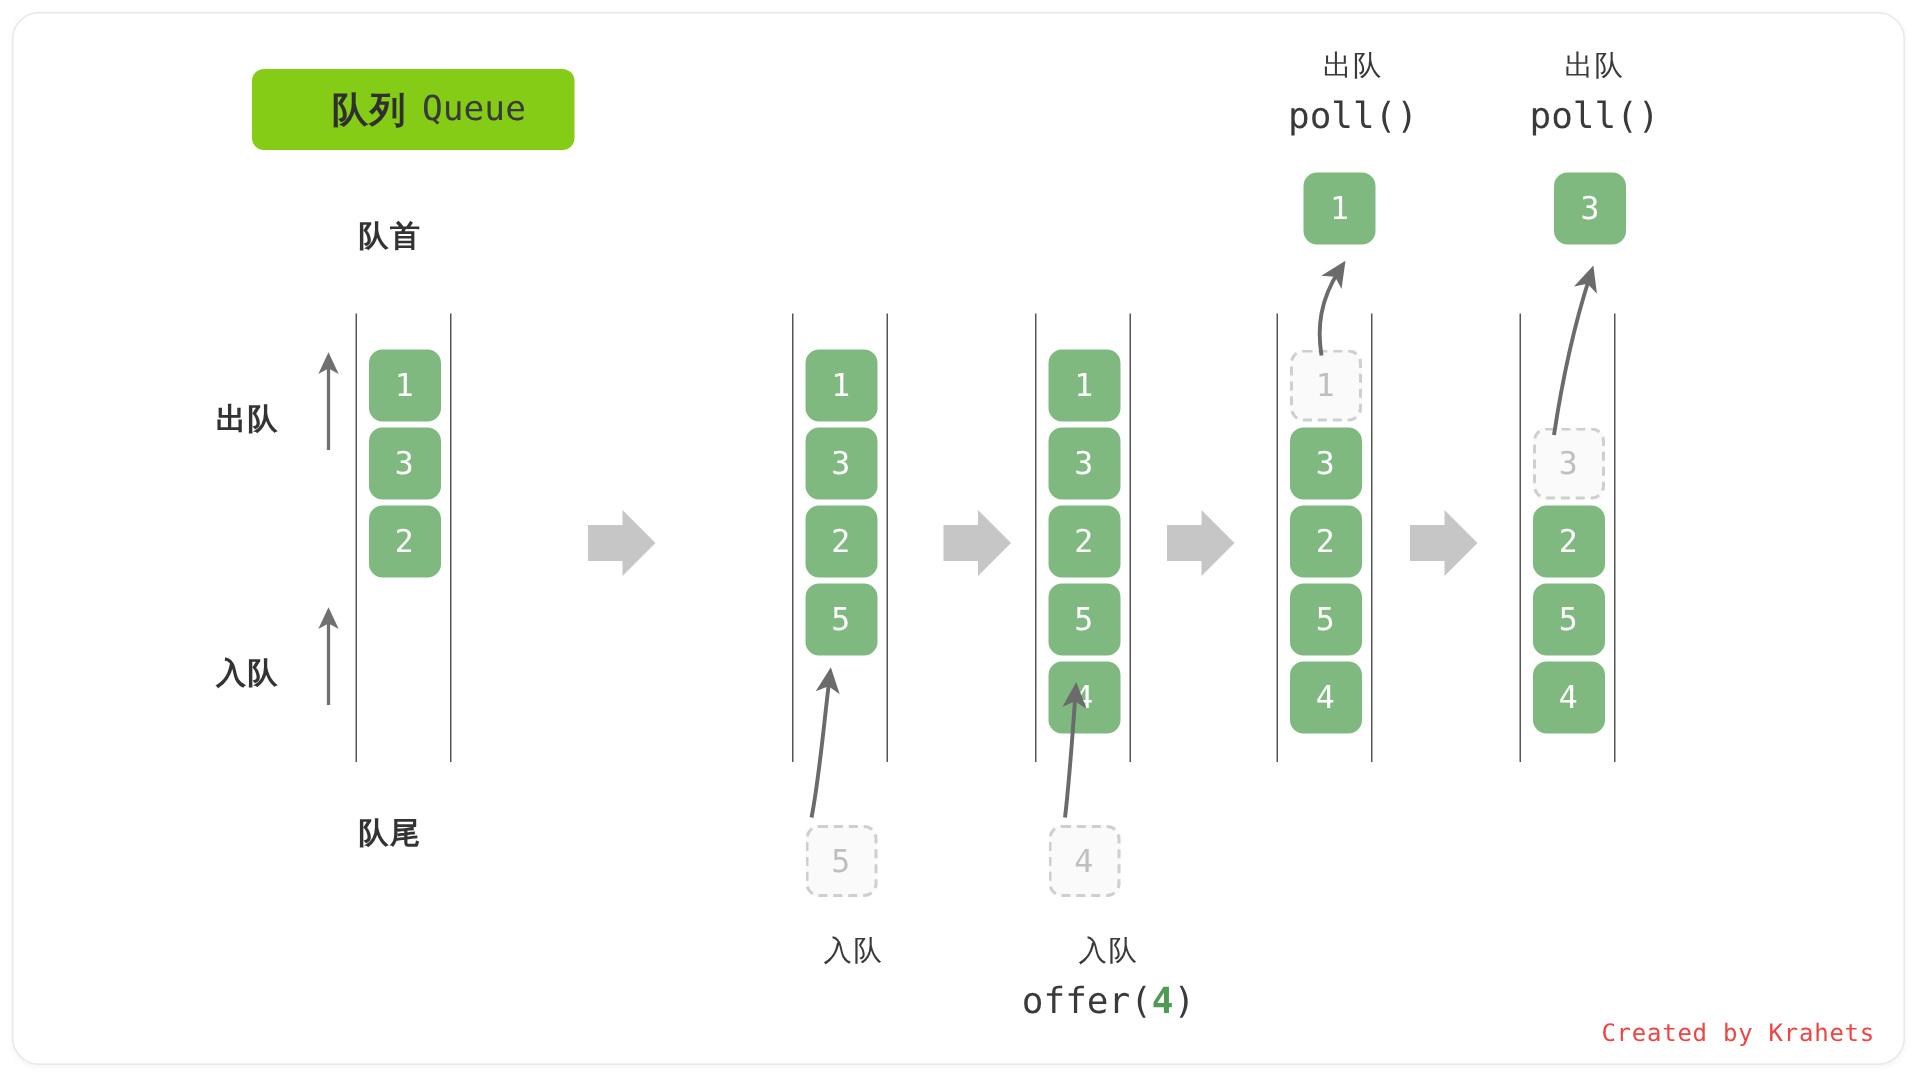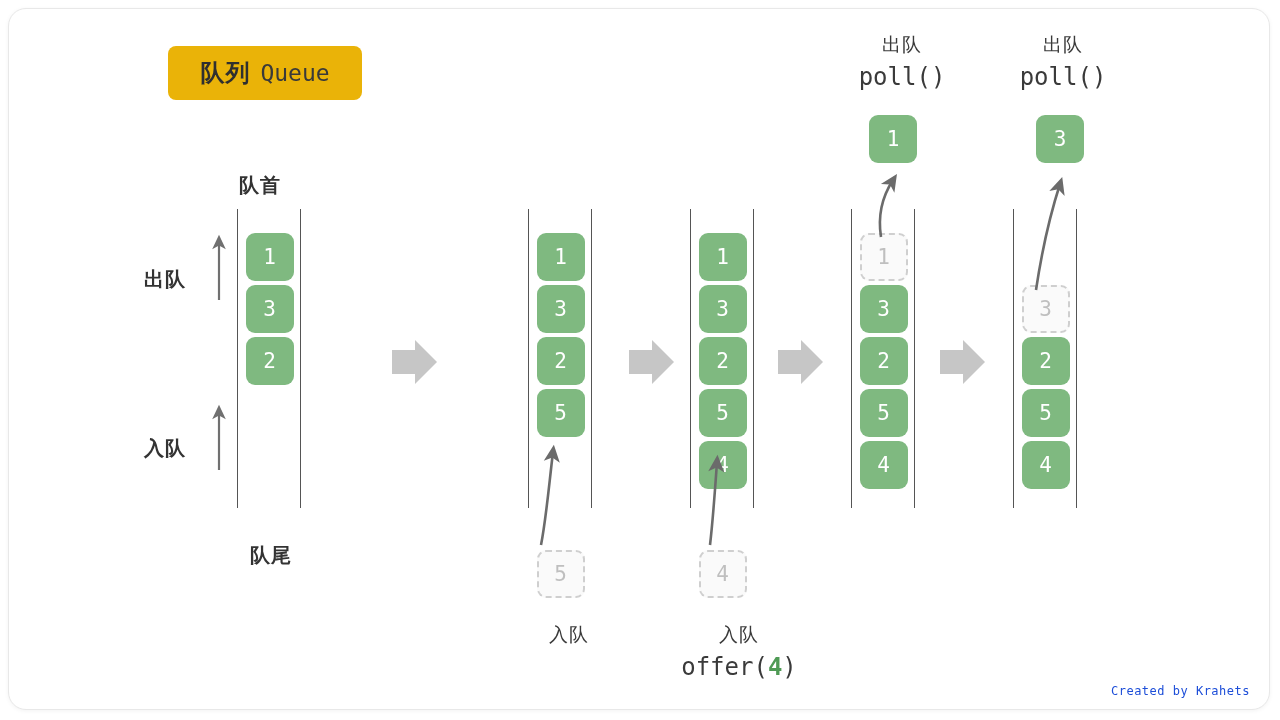--- a/index.html
+++ b/index.html
@@ -28,26 +28,27 @@
     box-shadow: 0 1px 4px rgba(0,0,0,0.05);
   }
 
   
   #title-badge {
     position: absolute;
     left: 168px;
     top: 46px;
     width: 194px;
     height: 54px;
-    background: #eab308;
+    background: #84cc16;
     border-radius: 8px;
     display: flex;
     align-items: center;
     justify-content: center;
     gap: 10px;
+    padding-left: 21px;
   }
   #title-badge .cn {
     font-size: 24px;
     font-weight: bold;
     color: #2f2f2f;
     letter-spacing: 1px;
   }
   #title-badge .en {
     font-family: "DejaVu Sans Mono", "Liberation Mono", monospace;
     font-size: 23px;
@@ -115,22 +116,22 @@
     color: #bfbfbf;
     border: 2px dashed #cfcfcf;
   }
 
   
   #watermark {
     position: absolute;
     right: 30px;
     bottom: 22px;
     font-family: "DejaVu Sans Mono", "Liberation Mono", monospace;
-    font-size: 12px;
-    color: #1d4ed8;
+    font-size: 16px;
+    color: #ef4444;
     letter-spacing: 0.5px;
   }
 
   svg.overlay {
     position: absolute;
     left: 0;
     top: 0;
     width: 1280px;
     height: 720px;
     pointer-events: none;
@@ -140,22 +141,22 @@
 <body>
 
 <div id="canvas">
   <div id="card"></div>
 
   <div id="title-badge">
     <span class="cn">队列</span>
     <span class="en">Queue</span>
   </div>
 
-  <div class="cn-label" style="left:239px; top:172px;">队首</div>
-  <div class="cn-label" style="left:250px; top:542px;">队尾</div>
+  <div class="cn-label" style="left:239px; top:144px;">队首</div>
+  <div class="cn-label" style="left:239px; top:542px;">队尾</div>
 
   <div class="cn-label" style="left:144px; top:266px;">出队</div>
   <div class="cn-label" style="left:144px; top:435px;">入队</div>
 
   <div class="op-label" style="left:822px; top:30px; width:160px;">
     <span class="cn">出队</span>
     <span class="code">poll()</span>
   </div>
   <div class="op-label" style="left:983px; top:30px; width:160px;">
     <span class="cn">出队</span>

